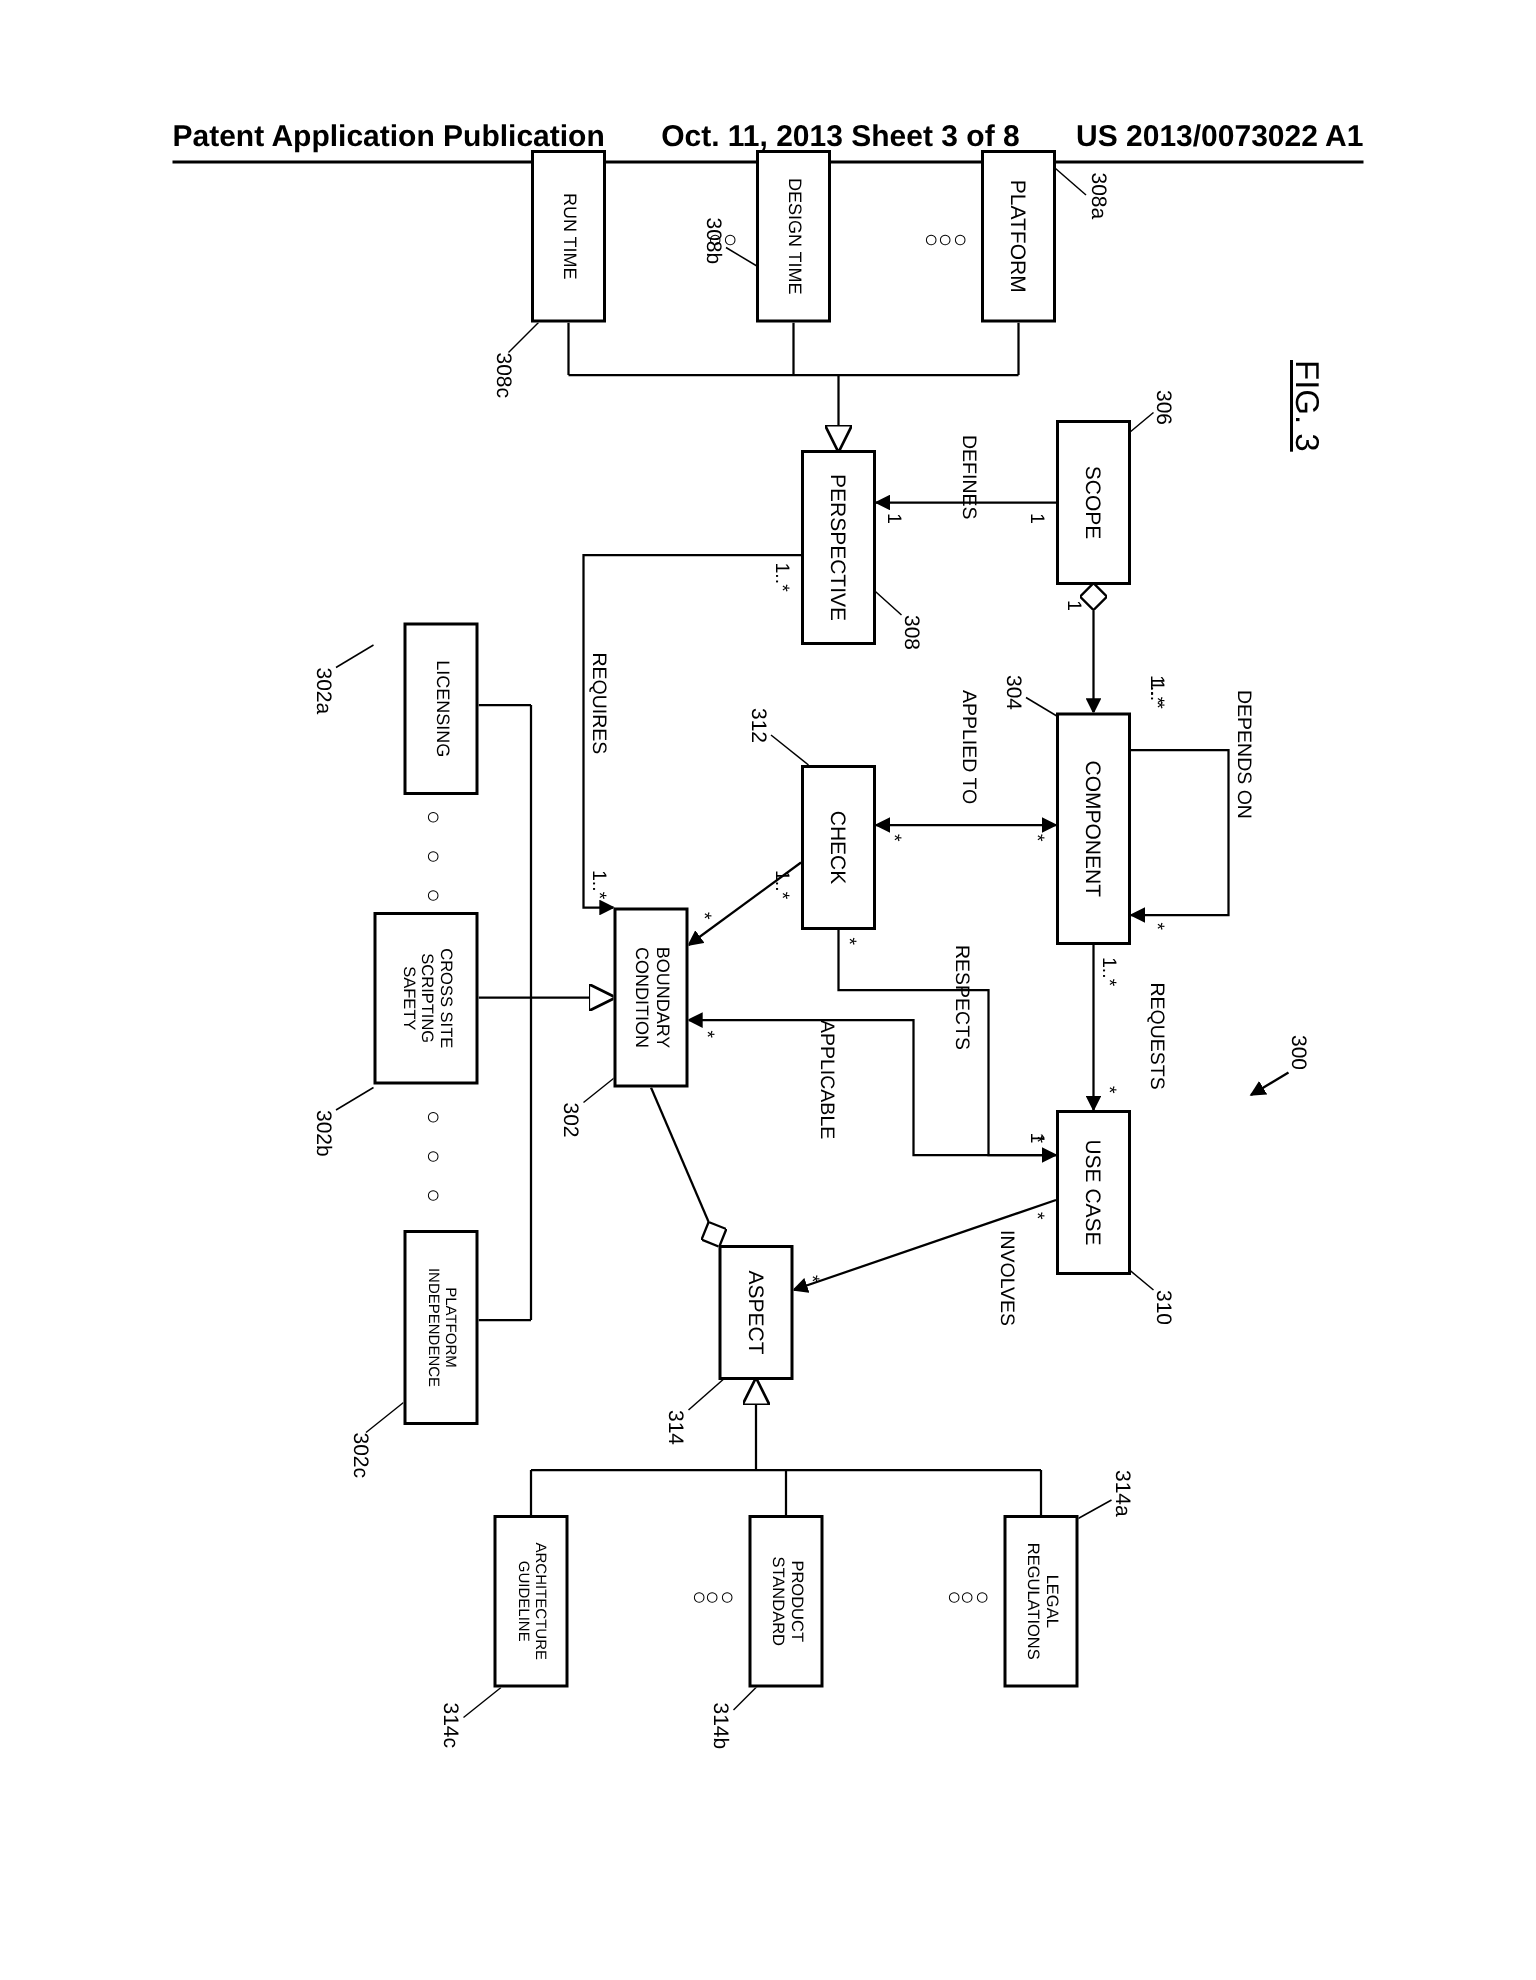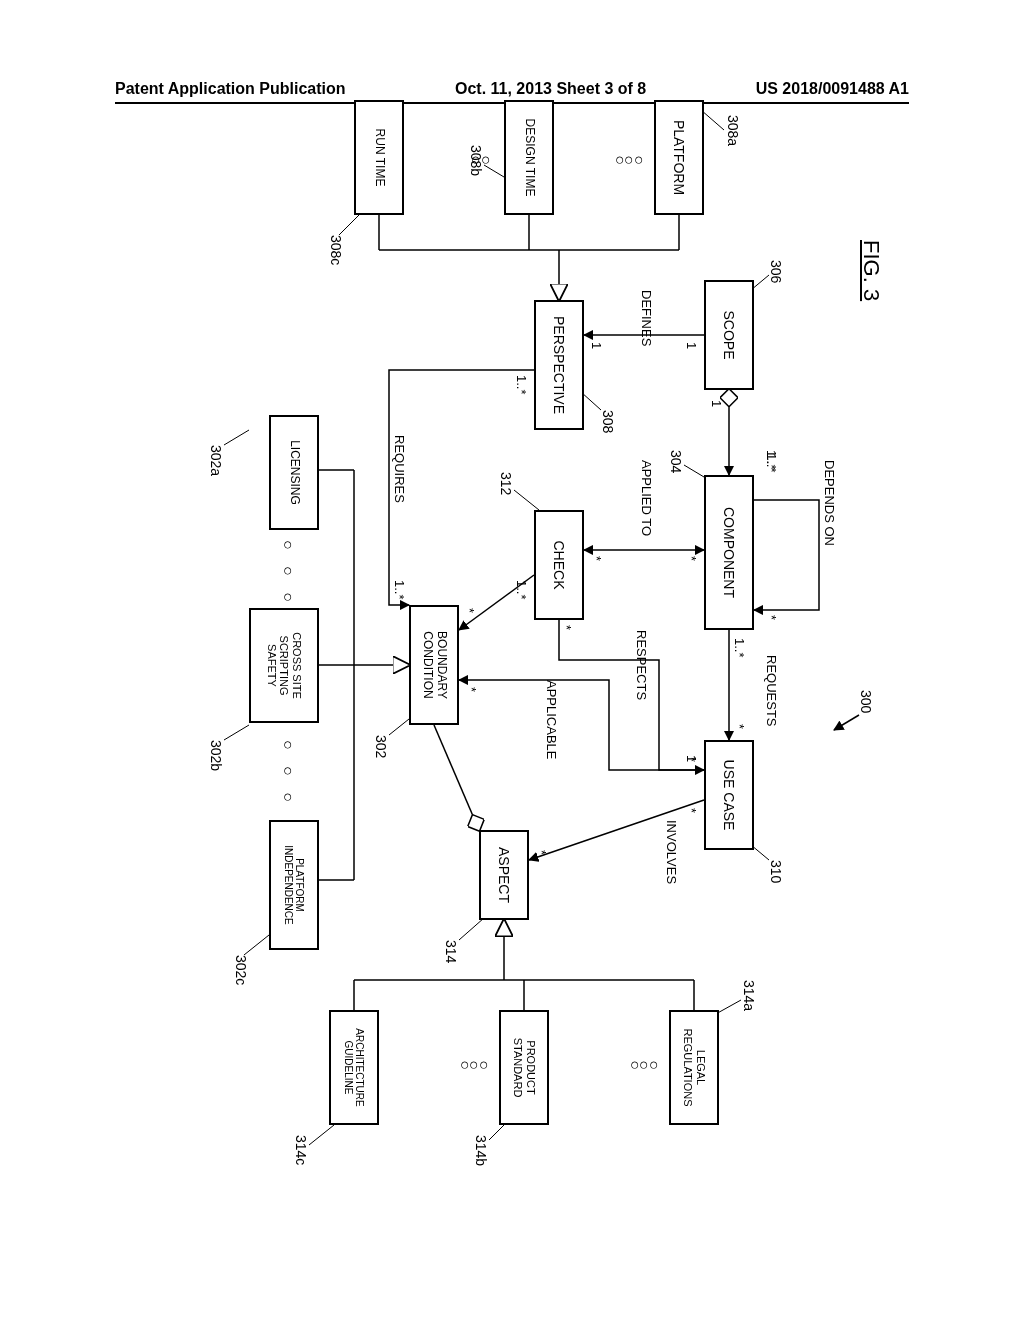--- a/index.html
+++ b/index.html
@@ -12,21 +12,21 @@
     position: relative;
   }
   .page-header {
     position: absolute;
     top: 80px;
     left: 115px;
     right: 115px;
     border-bottom: 2px solid #000;
     display: flex;
     justify-content: space-between;
-    font-size: 16px;
+    font-size: 20px;
     font-weight: bold;
     padding-bottom: 4px;
   }
   .diagram {
     position: absolute;
     left: 115px;
     top: 160px;
     width: 794px;
     height: 1000px;
     transform: rotate(90deg) translate(0, -794px);
@@ -86,21 +86,21 @@
     text-align: center;
     width: 10px;
   }
 </style>
 </head>
 <body>
 
 <div class="page-header">
   <span>Patent Application Publication</span>
   <span>Oct. 11, 2013  Sheet 3 of 8</span>
-  <span>US 2018/0091488 A1</span>
+  <span>US 2013/0073022 A1</span>
 </div>
 
 <div class="diagram">
 <div class="canvas">
 
   <div class="figlabel" style="left:80px; top:25px;">FIG. 3</div>
 
   <div class="ref" style="left:530px; top:35px;">300</div>
 
   <svg class="lines">

